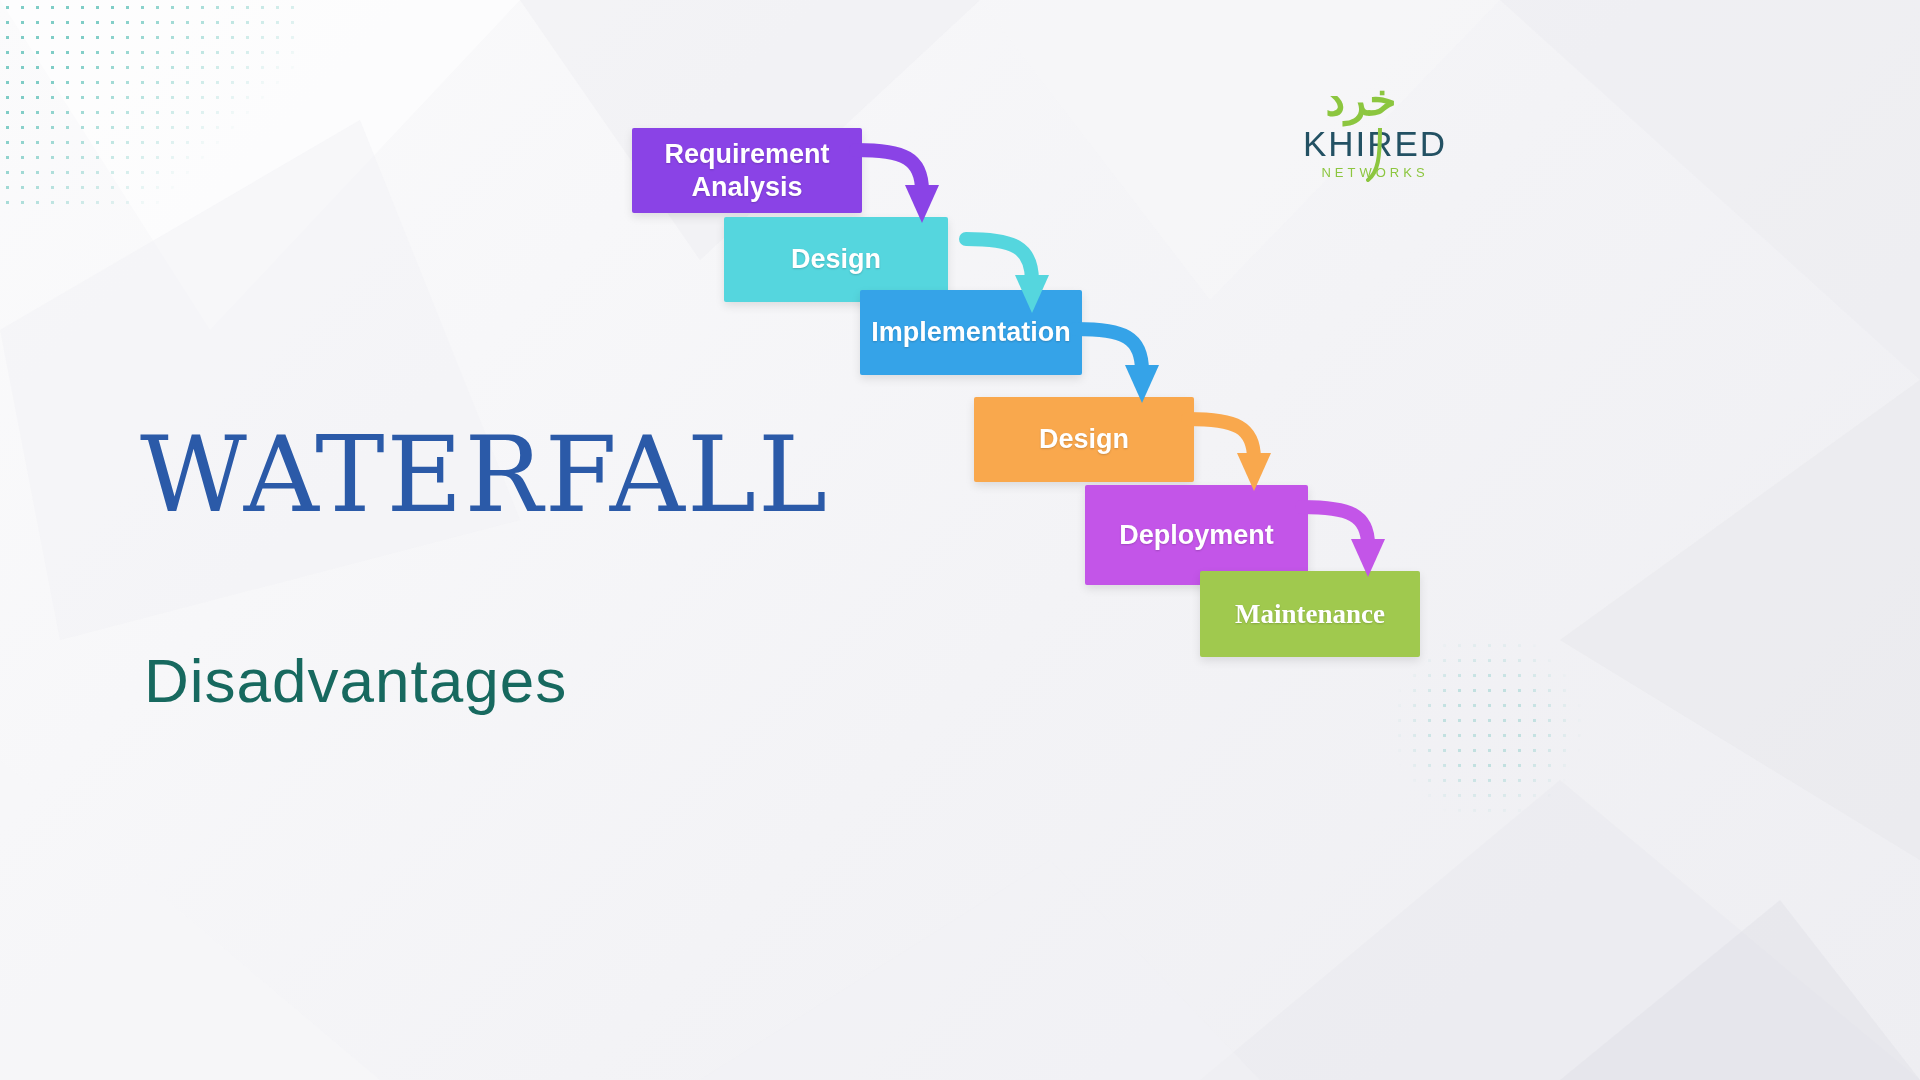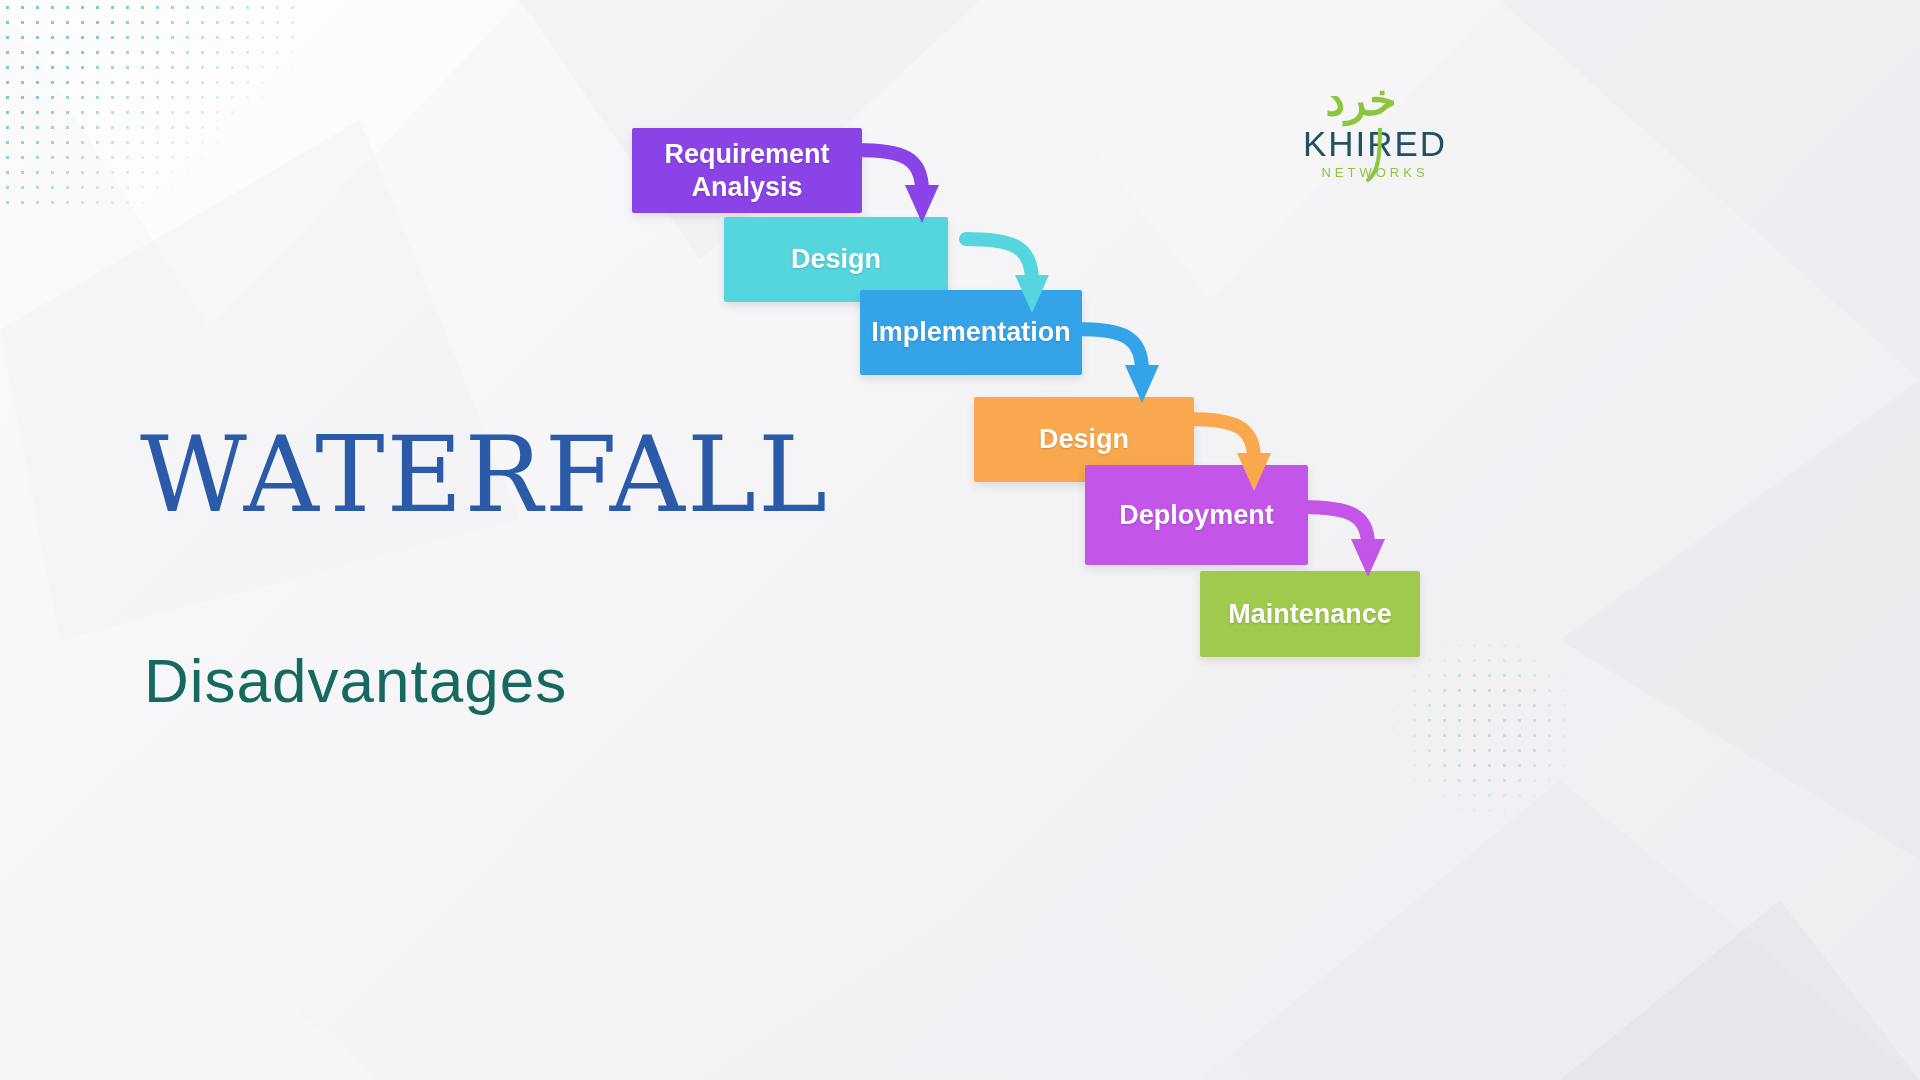--- a/index.html
+++ b/index.html
@@ -35,22 +35,22 @@
     position:absolute; display:flex; align-items:center; justify-content:center;
     color:#fff; font-weight:bold; font-size:27px; text-align:center;
     padding:0 18px; line-height:1.2; border-radius:2px;
     text-shadow:0 1px 2px rgba(0,0,0,.18);
     box-shadow:0 4px 10px rgba(0,0,0,.10);
   }
   .step-0{ left:632px;  top:128px; width:230px; height:85px; background:#8a43e6; }
   .step-1{ left:724px;  top:217px; width:224px; height:85px; background:#55d6de; }
   .step-2{ left:860px;  top:290px; width:222px; height:85px; background:#35a3e8; }
   .step-3{ left:974px;  top:397px; width:220px; height:85px; background:#f9a84d; }
-  .step-4{ left:1085px; top:465px; width:223px; height:100px; background:#c355e8;align-items:center; }
-  .step-5{ left:1200px; top:571px; width:220px; height:86px; background:#a0c94e; }
+  .step-4{ left:1085px; top:485px; width:223px; height:100px; background:#c355e8;align-items:center; }
+  .step-5{ left:1200px; top:571px; width:220px; height:86px; background:#a0c94e;font-family:Liberation Serif, serif; }
   #arrows{ position:absolute; inset:0; pointer-events:none; }
   
   .logo{
     position:absolute; left:1290px; top:78px; width:170px;
     display:flex; flex-direction:column; align-items:center;
   }
   .logo-glyph{ font-size:44px; line-height:1; color:#8cc63f; font-weight:bold; margin-right:28px; }
   .logo-name{ position:relative; font-size:35px; letter-spacing:2px; color:#235163; font-weight:500; margin-top:2px; }
   .logo-jstroke{ position:absolute; left:63px; top:4px; }
   .logo-sub{ font-size:13px; letter-spacing:4px; color:#8cc63f; margin-top:1px; }

